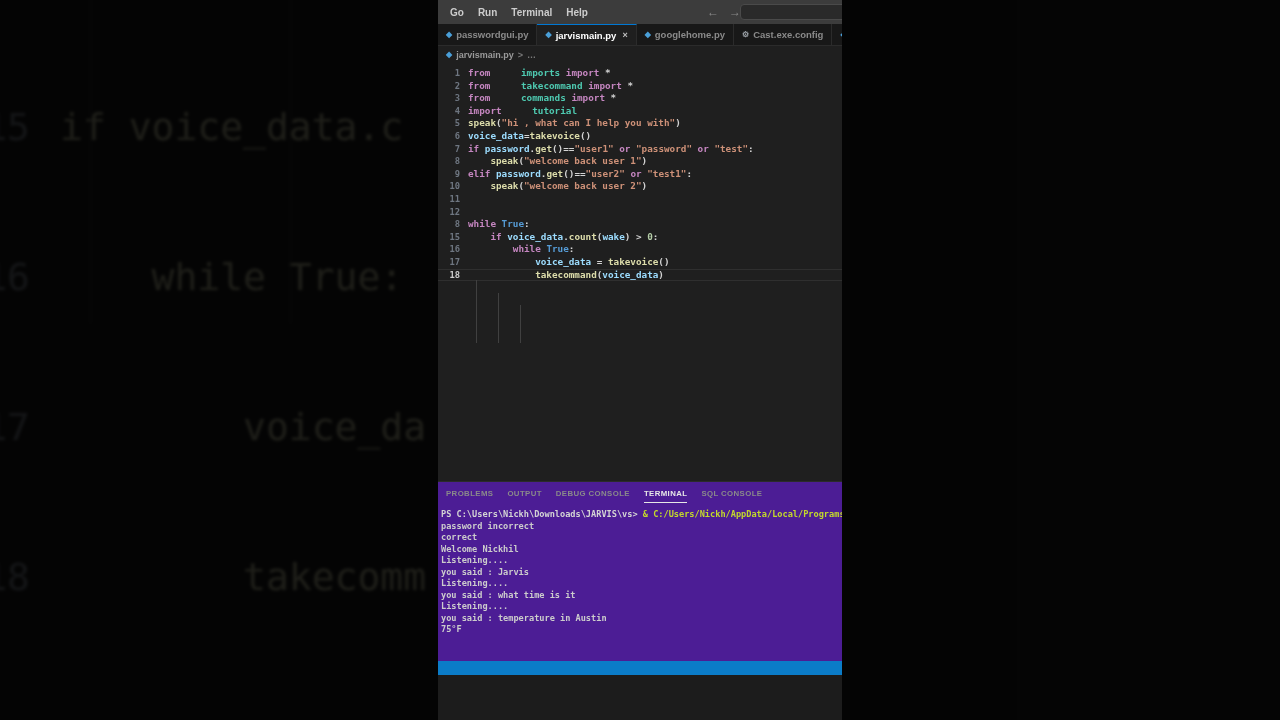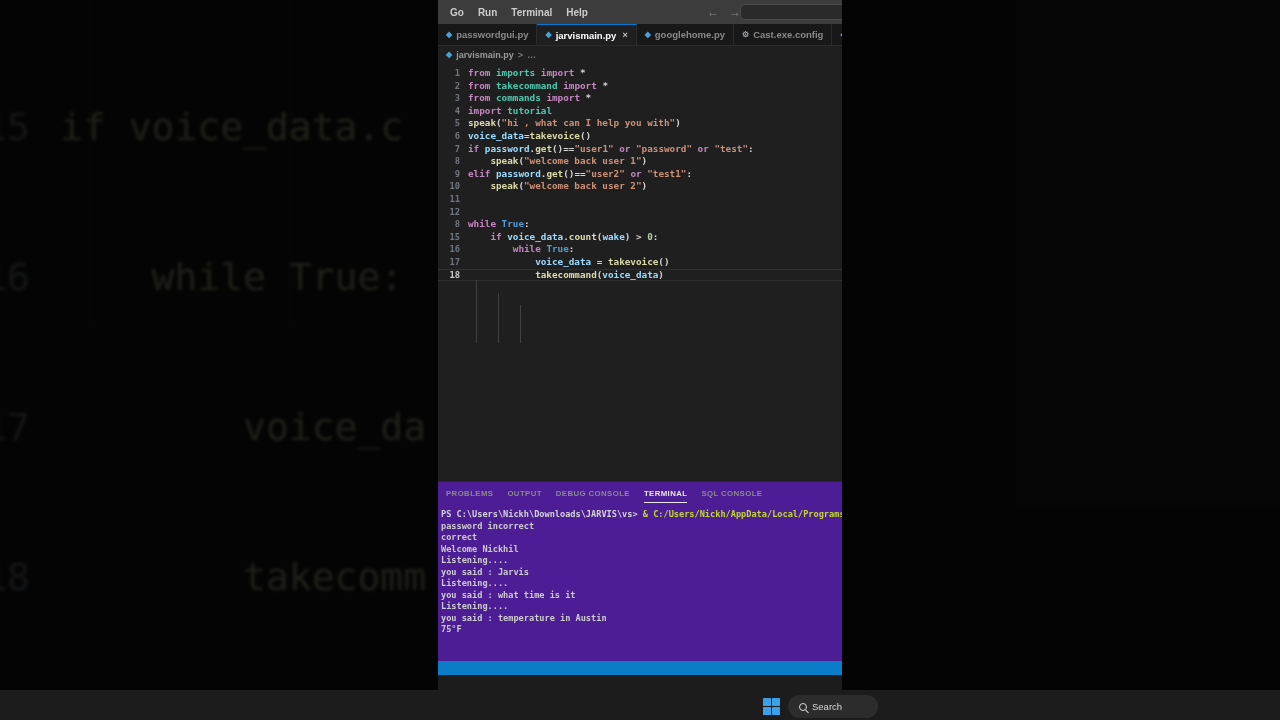--- a/index.html
+++ b/index.html
@@ -129,21 +129,21 @@
   .ctext { color: #cccccc; position: relative; }
   .indent-guide {
     position: absolute; width: 1px; background: #404040;
   }
   
   .k  { color: #c586c0; }   
   .kb { color: #569cd6; }   
   .fn { color: #dcdcaa; }   
   .st { color: #ce9178; }   
   .va { color: #9cdcfe; }   
-  .mo { color: #4ec9b0; }   
+  .mo { color: #4ec9b0; margin-left: 25px; }   
   .op { color: #d4d4d4; }   
   .nu { color: #b5cea8; }   
   .pl { color: #cccccc; }   
 
   
   .panel {
     height: 237px; background: #4c1d95;
     border-top: 1px solid #2b2b2b;
     display: flex; flex-direction: column;
   }
@@ -325,28 +325,14 @@
         <div class="ptab active">TERMINAL</div>
         <div class="ptab">SQL CONSOLE</div>
       </div>
       <div class="term" id="term"><div class="t-line"><span class="t-path">PS C:\Users\Nickh\Downloads\JARVIS\vs&gt; </span><span class="t-yellow">&amp; C:/Users/Nickh/AppData/Local/Programs/Python</span></div><div class="t-line">password incorrect</div><div class="t-line">correct</div><div class="t-line">Welcome Nickhil</div><div class="t-line">Listening....</div><div class="t-line">you said : Jarvis</div><div class="t-line">Listening....</div><div class="t-line">you said : what time is it</div><div class="t-line">Listening....</div><div class="t-line">you said : temperature in Austin</div><div class="t-line">75°F</div></div>
     </div>
 
     <div class="bluebar"></div>
     <div class="under-blue"></div>
   </div>
 
-  <div class="taskbar">
-    <div class="tb-inner">
-      <div class="win-logo">
-        <i></i>
-          <i></i>
-          <i></i>
-          <i></i>
-      </div>
-      <div class="searchbox">
-        <span class="mag"></span>
-        <span>Search</span>
-      </div>
-    </div>
-  </div>
 
 </div>
 
 </body></html>

